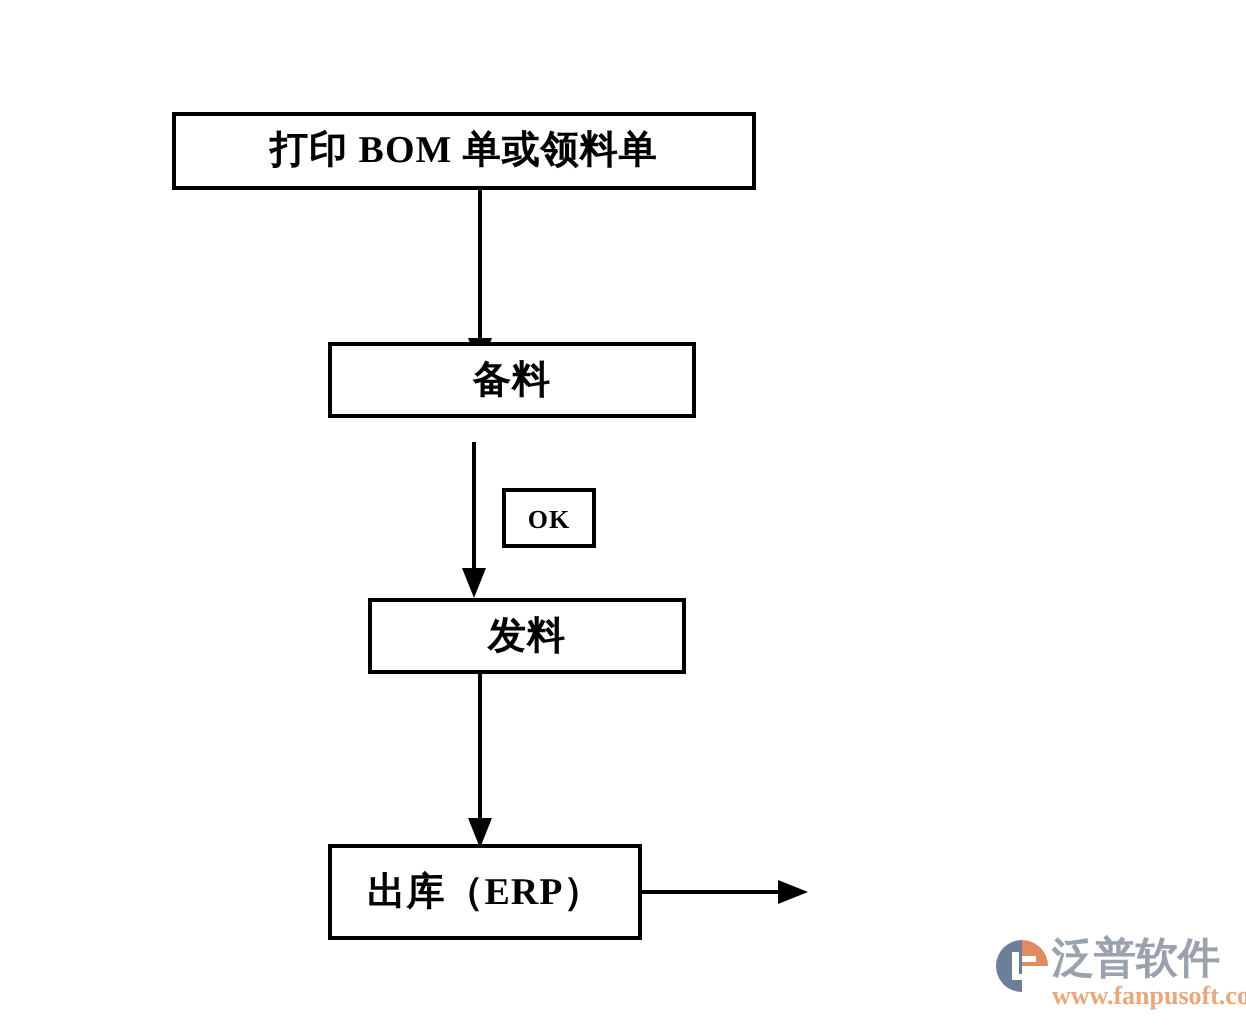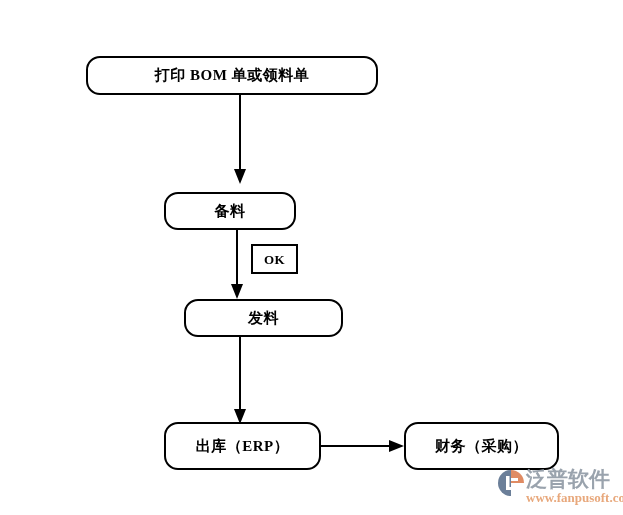--- a/index.html
+++ b/index.html
@@ -22,21 +22,21 @@
     background: #ffffff;
     display: flex;
     align-items: center;
     justify-content: center;
     color: #000000;
     font-weight: 700;
     letter-spacing: 0.5px;
     white-space: nowrap;
     line-height: 1;
   }
-  .node-main { font-size: 15px; border-radius: 14px; }
+  .node-main { font-size: 19px; }
   .node-small {
     font-size: 13px;
     border-width: 2px;
     letter-spacing: 0.5px;
   }
   .conn {
     position: absolute;
   }
   .conn svg { display: block; overflow: visible; }
   .watermark {
@@ -105,39 +105,36 @@
     <svg width="86" height="28" viewBox="0 0 86 28">
       <line x1="0" y1="14" x2="71" y2="14" stroke="#000000" stroke-width="2"></line>
       <polygon points="83,14 68,8 68,20" fill="#000000"></polygon>
     </svg>
   </div>
 
   <div class="node node-main" style="left:86px; top:56px; width:292px; height:39px;">
     <span>打印 BOM 单或领料单</span>
   </div>
 
-  <div class="node node-main" style="left:164px; top:192px; width:132px; height:38px;">
+  <div class="node node-main" style="left:164px; top:171px; width:184px; height:38px;">
     <span>备料</span>
   </div>
 
   <div class="node node-small" style="left:251px; top:244px; width:47px; height:30px;">
     <span>OK</span>
   </div>
 
   <div class="node node-main" style="left:164px; top:299px; width:159px; height:38px;margin-left:20px;">
     <span>发料</span>
   </div>
 
   <div class="node node-main" style="left:164px; top:422px; width:157px; height:48px;text-align:center;">
     <span>出库（ERP）</span>
   </div>
 
-  <div class="node node-main" style="left:404px; top:422px; width:155px; height:48px;">
-    <span>财务（采购）</span>
-  </div>
 
   <div class="watermark" style="left:497px; top:468px;">
     <div class="wm-logo">
       <svg width="28" height="28" viewBox="0 0 28 28">
         <circle cx="14" cy="14" r="13" fill="#ffffff"></circle>
         <path d="M14,1 A13,13 0 0,1 27,14 L14,14 Z" fill="#e08b63"></path>
         <path d="M14,1 A13,13 0 0,0 1,14 A13,13 0 0,0 14,27 L14,14 Z" fill="#6b7f99"></path>
         <path d="M9,7 L9,21 L20,21 L20,18 L12.5,18 L12.5,7 Z" fill="#ffffff"></path>
         <path d="M14,9 L21,9 L21,12 L14,12 Z" fill="#ffffff"></path>
       </svg>

